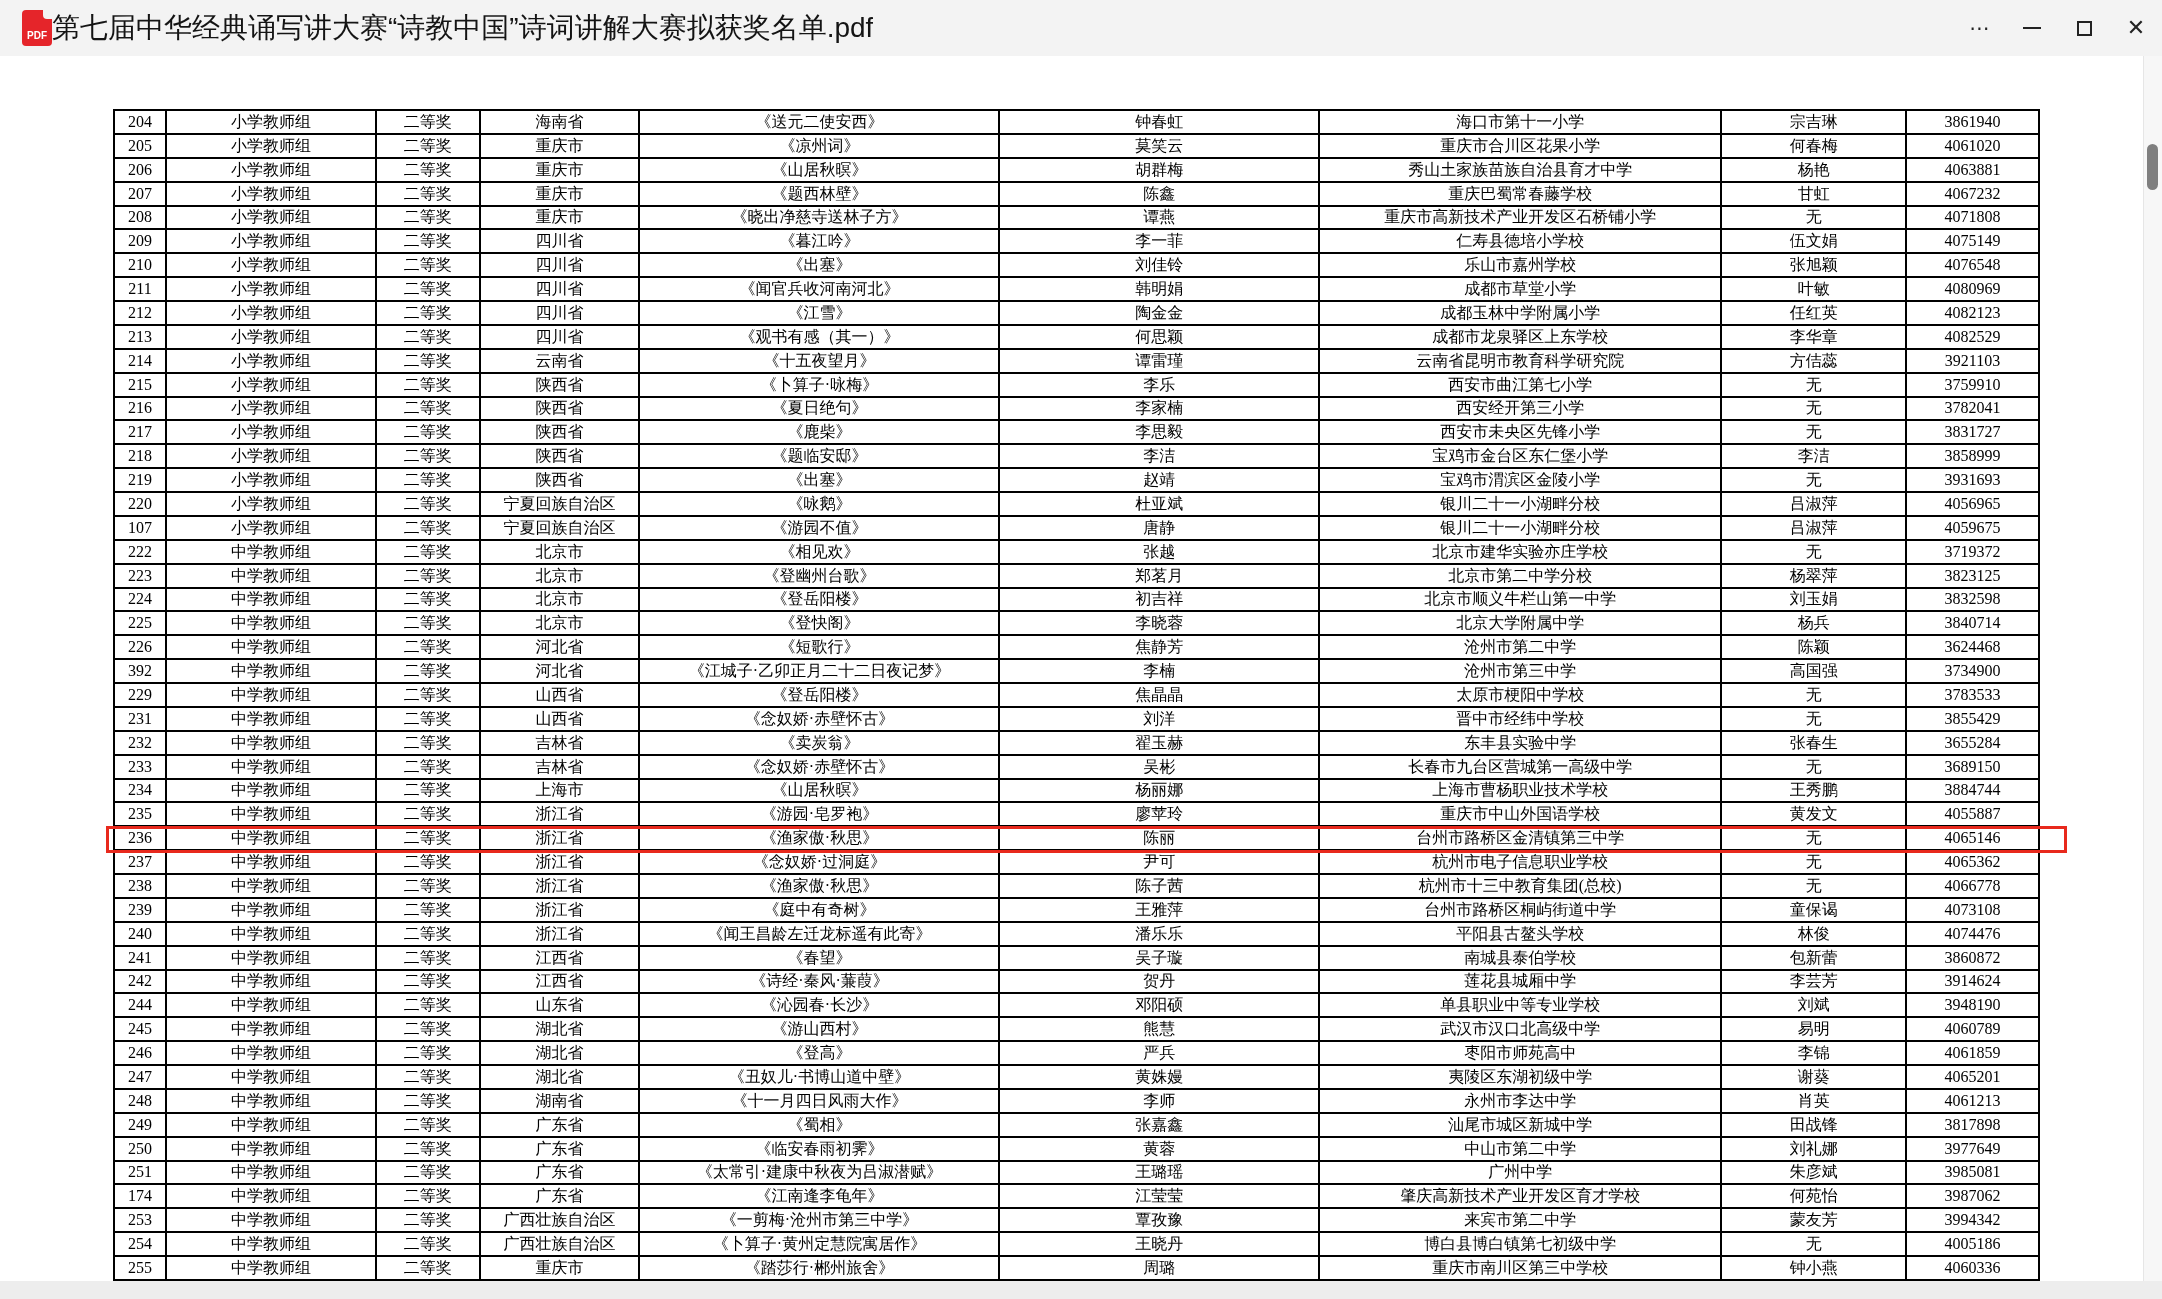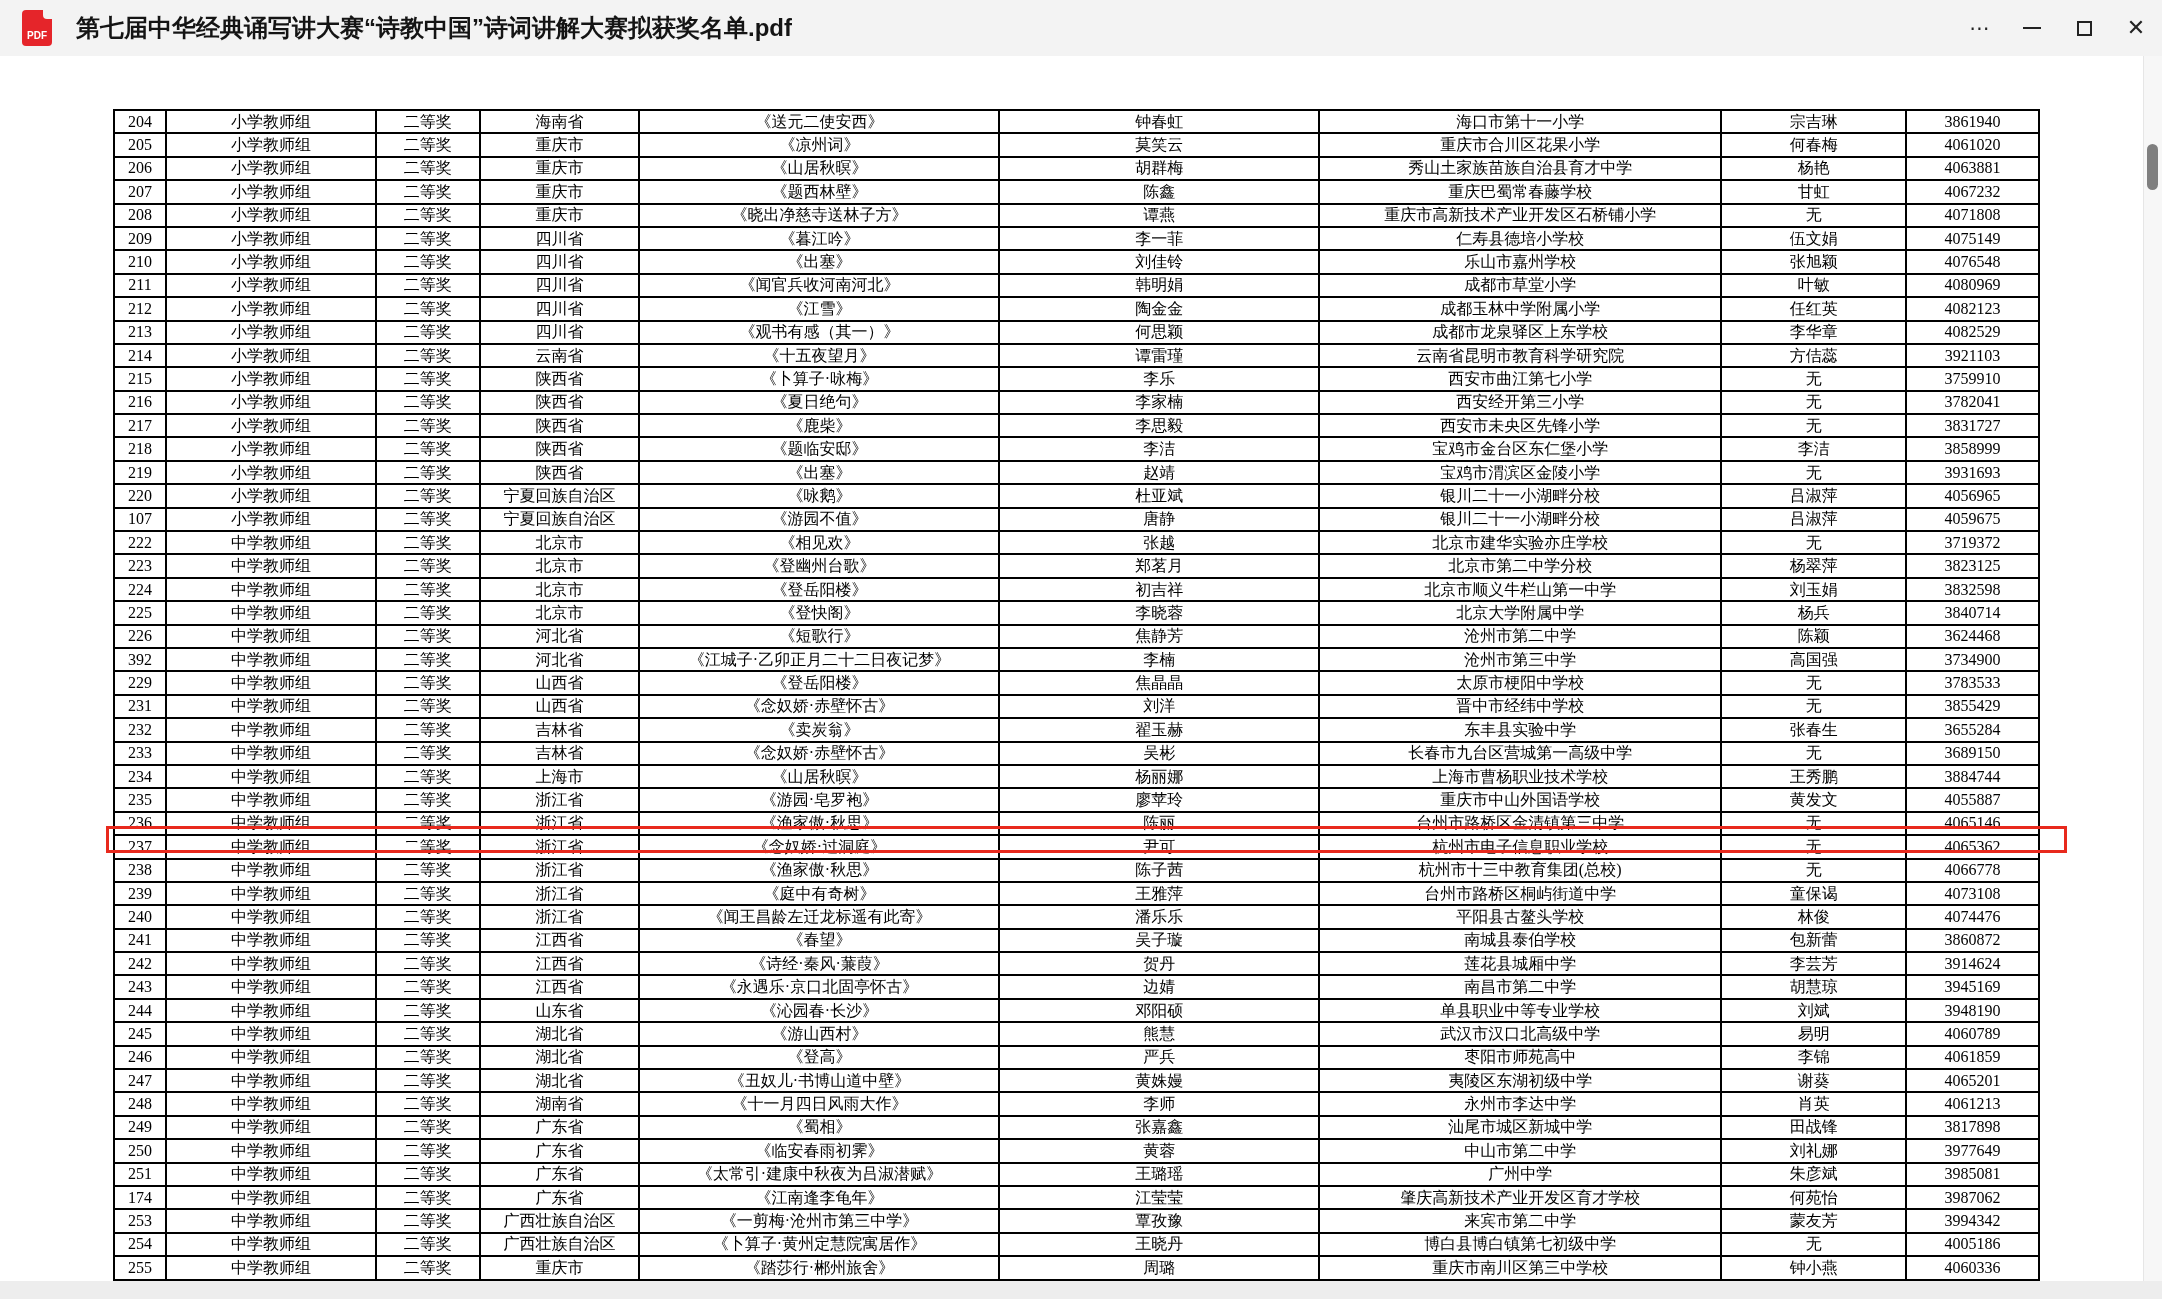--- a/index.html
+++ b/index.html
@@ -16,21 +16,21 @@
   .pdf-icon{
     width:30px;height:36px;margin-left:22px;background:#e5252a;border-radius:4px;
     position:relative;display:flex;align-items:flex-end;justify-content:center;flex:0 0 auto;
   }
   .pdf-icon::after{
     content:"";position:absolute;top:0;right:0;width:9px;height:9px;
     background:#f3f3f3;border-bottom-left-radius:4px;
   }
   .pdf-icon span{color:#fff;font-size:10px;font-weight:bold;line-height:1;margin-bottom:5px;}
   .win-title{
-    margin-left:24px;font-size:24px;font-weight:bold;color:#141414;
+    margin-left:0;font-size:28px;font-weight:normal;color:#141414;
     white-space:nowrap;overflow:hidden;
   }
   .win-controls{position:absolute;right:0;top:0;height:56px;display:flex;align-items:center;}
   .win-btn{
     width:52px;height:56px;display:flex;align-items:center;justify-content:center;
     color:#222;font-size:22px;cursor:default;
   }
   .win-btn.more{letter-spacing:1px;font-size:20px;}
   .minimize-line{display:block;width:18px;height:2px;background:#222;}
   .restore-shape{position:relative;width:15px;height:15px;}
@@ -515,31 +515,20 @@
           <td>中学教师组</td>
           <td>二等奖</td>
           <td>江西省</td>
           <td>《诗经·秦风·蒹葭》</td>
           <td>贺丹</td>
           <td>莲花县城厢中学</td>
           <td>李芸芳</td>
           <td>3914624</td>
         </tr>
         <tr>
-          <td>243</td>
-          <td>中学教师组</td>
-          <td>二等奖</td>
-          <td>江西省</td>
-          <td>《永遇乐·京口北固亭怀古》</td>
-          <td>边婧</td>
-          <td>南昌市第二中学</td>
-          <td>胡慧琼</td>
-          <td>3945169</td>
-        </tr>
-        <tr>
           <td>244</td>
           <td>中学教师组</td>
           <td>二等奖</td>
           <td>山东省</td>
           <td>《沁园春·长沙》</td>
           <td>邓阳硕</td>
           <td>单县职业中等专业学校</td>
           <td>刘斌</td>
           <td>3948190</td>
         </tr>

